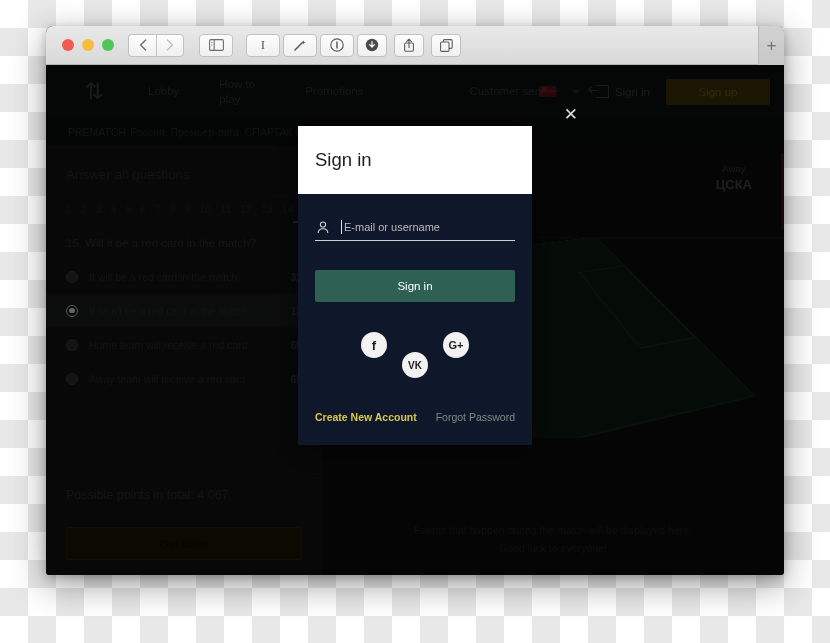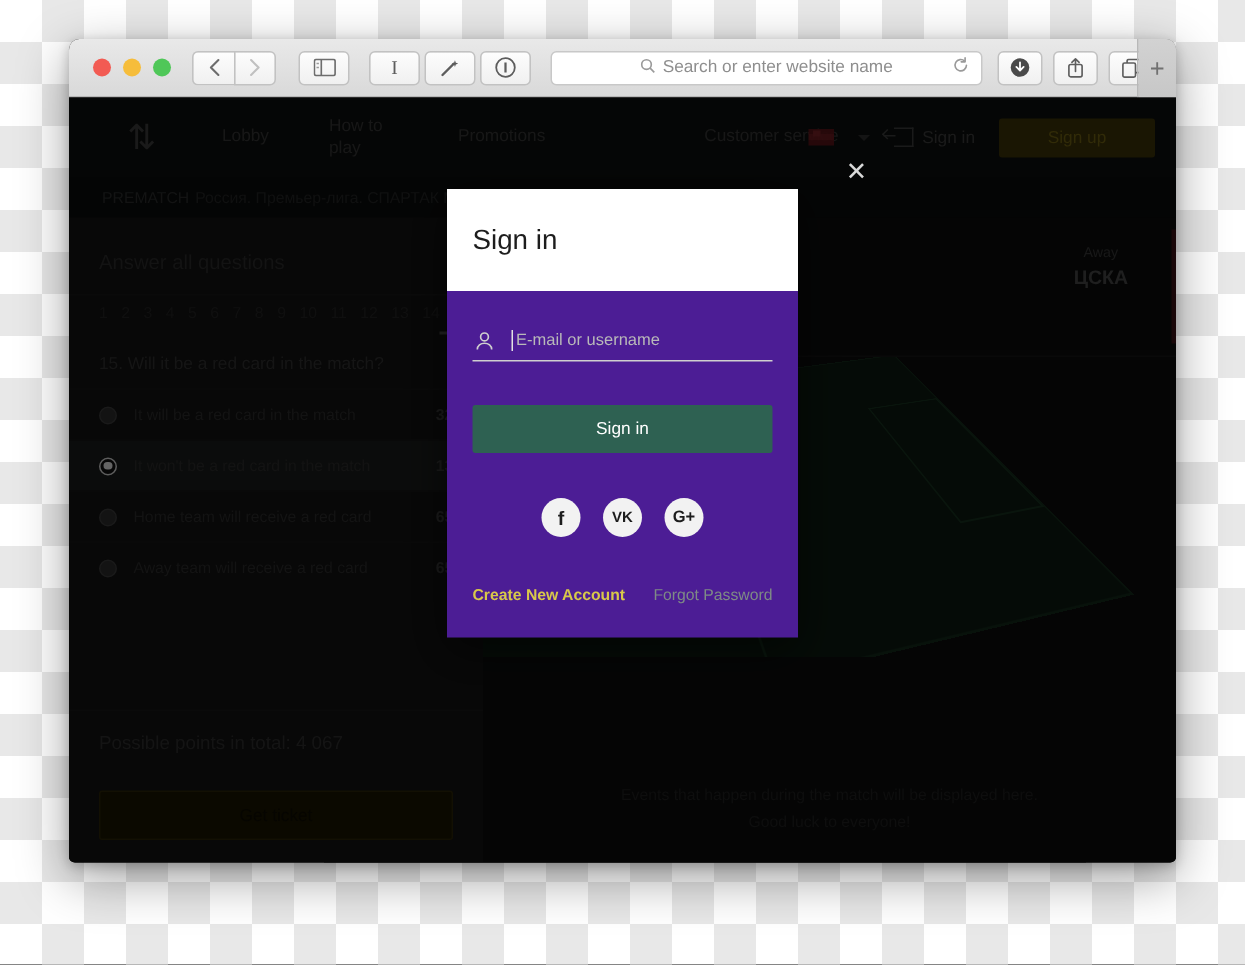--- a/index.html
+++ b/index.html
@@ -439,21 +439,21 @@
     padding-left: 17px;
     box-sizing: border-box;
   }
   .modal-head h2 {
     margin: 0;
     font-size: 18.5px;
     font-weight: normal;
     color: #1d1d1d;
   }
   .modal-body {
-    background: #4c1d95;
+    background: #0f172a;
     padding: 26px 17px 22px 17px;
   }
   .field {
     display: flex;
     align-items: center;
     border-bottom: 1px solid #cfcfcf;
     padding-bottom: 6px;
     margin-bottom: 29px;
     position: relative;
   }
@@ -491,21 +491,21 @@
   .soc {
     width: 26px; height: 26px;
     border-radius: 50%;
     background: #f2f2f2;
     color: #1d1d1d;
     display: flex; align-items: center; justify-content: center;
     font-size: 13px;
     font-weight: bold;
   }
   .soc.g { font-size: 11px; }
-  .soc.vk { font-size: 10px; }
+  .soc.vk { font-size: 10px; margin-top: 20px; }
   .modal-links {
     display: flex;
     justify-content: space-between;
     align-items: center;
     margin-top: 33px;
   }
   .link-create { color: #d8c84a; font-size: 10.5px; font-weight: bold; }
   .link-forgot { color: #7e8a86; font-size: 10.5px; padding-left: 16px; }
 </style>
 </head>
@@ -551,37 +551,20 @@
           <path d="M10.3 1.2l.6 1.6 1.6.6-1.6.6-.6 1.6-.6-1.6-1.6-.6 1.6-.6z" fill="#5d5d5d"></path>
         </svg>
     </div>
     <div class="tb-btn" style="width:34px">
       <svg width="14" height="14" viewBox="0 0 14 14">
           <circle cx="7" cy="7" r="6.2" stroke="#5d5d5d" stroke-width="1.2" fill="none"></circle>
           <line x1="7" y1="3.6" x2="7" y2="10.4" stroke="#5d5d5d" stroke-width="1.5"></line>
         </svg>
     </div>
 
-    <div class="urlbar">
-      <div class="u-inner">
-        <span>
-          <svg width="10" height="10" viewBox="0 0 10 10">
-              <circle cx="4" cy="4" r="3.2" stroke="#9a9a9a" stroke-width="1.1" fill="none"></circle>
-              <line x1="6.4" y1="6.4" x2="9.2" y2="9.2" stroke="#9a9a9a" stroke-width="1.1"></line>
-            </svg>
-        </span>
-        <span>Search or enter website name</span>
-      </div>
-      <span class="reload">
-        <svg width="11" height="11" viewBox="0 0 11 11">
-            <path d="M9.3 5.5a3.8 3.8 0 1 1-1.2-2.8" stroke="#9a9a9a" stroke-width="1.1" fill="none" stroke-linecap="round"></path>
-            <path d="M8.4 0.6v2.6H5.8" stroke="#9a9a9a" stroke-width="1.1" fill="none" stroke-linecap="round" stroke-linejoin="round"></path>
-          </svg>
-      </span>
-    </div>
 
     <div class="right-btns">
       <div class="tb-btn" style="width:30px">
         <svg width="14" height="14" viewBox="0 0 14 14">
             <circle cx="7" cy="7" r="6.2" fill="#4a4a4a"></circle>
             <path d="M7 3.6v5.2M4.6 6.6L7 9l2.4-2.4" stroke="#fff" stroke-width="1.2" fill="none" stroke-linecap="round" stroke-linejoin="round"></path>
           </svg>
       </div>
       <div class="tb-btn" style="width:30px">
         <svg width="12" height="14" viewBox="0 0 12 14">

